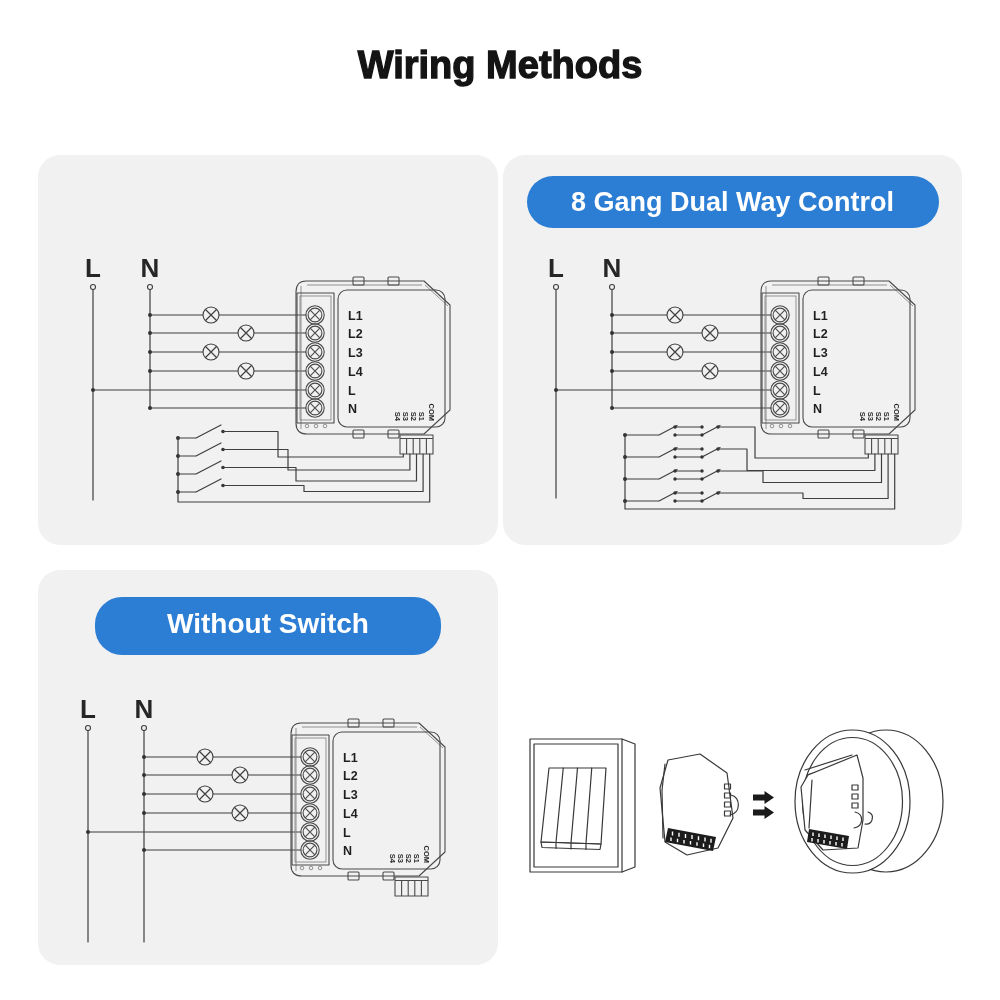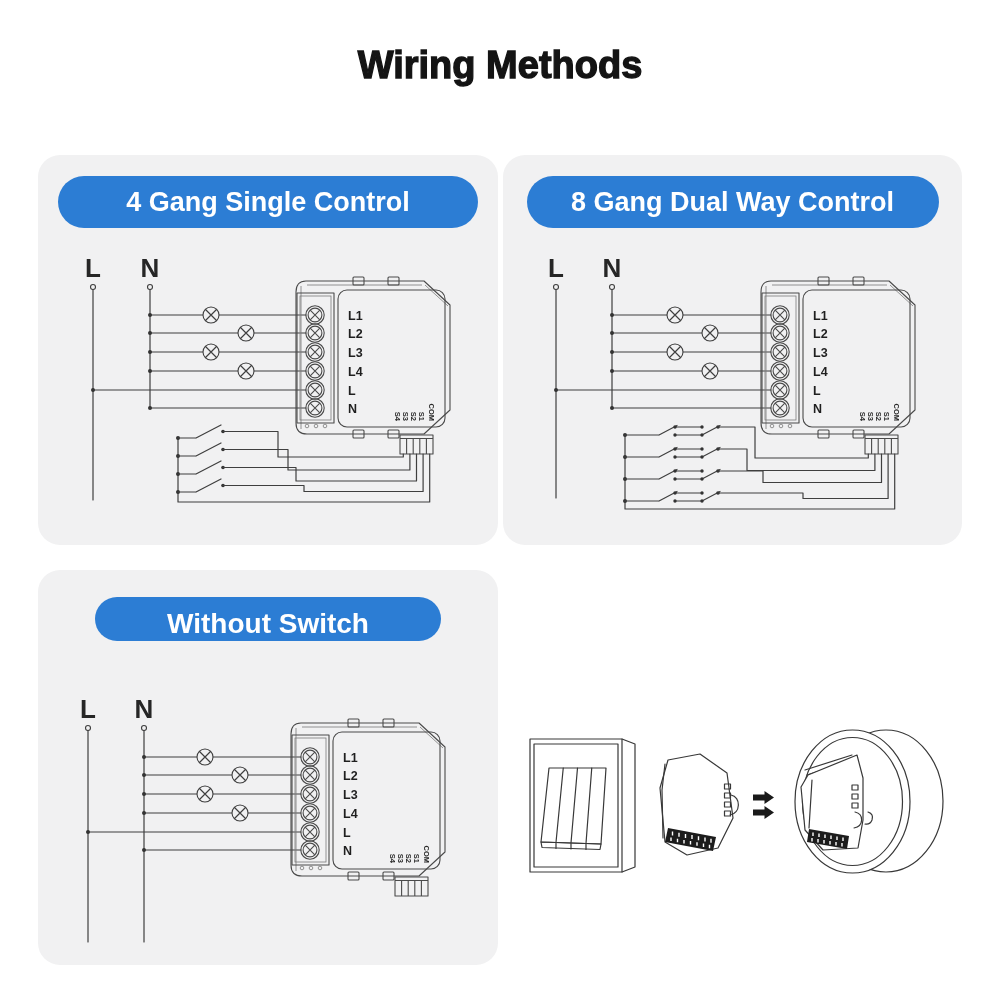--- a/index.html
+++ b/index.html
@@ -7,21 +7,21 @@
          font-family:"Liberation Sans",sans-serif;}
   .title{position:absolute;top:44px;left:0;width:100%;text-align:center;
          font-size:38px;font-weight:bold;color:#141414;-webkit-text-stroke:1.3px #141414;}
   .panel{position:absolute;background:#f1f1f2;border-radius:22px;}
   .panel-a{left:38px;top:155px;width:460px;height:390px;}
   .panel-b{left:503px;top:155px;width:459px;height:390px;}
   .panel-c{left:38px;top:570px;width:460px;height:395px;}
   .pill{position:absolute;top:21px;left:50%;transform:translateX(-50%);height:52px;
         border-radius:27px;background:#2c7dd4;color:#ffffff;font-weight:bold;
         font-size:27px;line-height:52px;text-align:center;white-space:nowrap;}
-  .pill-c{top:27px;height:44px;line-height:54px;font-size:28px;}
+  .pill-c{top:27px;height:58px;line-height:54px;font-size:28px;}
   svg.diagram{position:absolute;left:0;top:0;}
   svg.illus{position:absolute;left:500px;top:700px;}
   .wire{stroke:#3f3f3f;stroke-width:1.2;fill:none;stroke-linejoin:round;stroke-linecap:round;}
   .mo{stroke:#4a4a4a;stroke-width:1.1;fill:none;stroke-linejoin:round;}
   .mo2{stroke:#7a7a7a;stroke-width:0.8;fill:none;}
   .dot{fill:#333;stroke:none;}
   .oc{stroke:#3f3f3f;stroke-width:1.1;fill:none;}
   .lamp-c{fill:#f1f1f2;stroke:#3f3f3f;stroke-width:1.1;}
   .tlabel{font-family:"Liberation Sans",sans-serif;font-size:12.5px;font-weight:600;fill:#1f1f1f;}
   .plabel{font-family:"Liberation Sans",sans-serif;font-size:7.5px;font-weight:600;fill:#2a2a2a;}
@@ -151,21 +151,20 @@
         <use href="#sw1-def" x="140" y="283"></use>
         <use href="#sw1-def" x="140" y="301"></use>
         <use href="#sw1-def" x="140" y="319"></use>
         <use href="#sw1-def" x="140" y="337"></use>
         <path class="wire" d="M185 276.5 H240 V302 H365.3 V299"></path>
         <path class="wire" d="M185 294.5 H250 V315 H371.9 V299"></path>
         <path class="wire" d="M185 312.5 H258 V326 H378.5 V299"></path>
         <path class="wire" d="M185 330.5 H266 V336.5 H385.1 V299"></path>
       </g>
     </svg>
-    <div class="pill" style="width:420px">4 Gang Single Control</div>
   </div>
 
   <div class="panel panel-b">
     <svg class="diagram" width="459" height="390" viewBox="0 0 459 390">
       <text x="53" y="122" class="lnlabel">L</text>
       <text x="109" y="122" class="lnlabel">N</text>
       <circle cx="53" cy="132" r="2.5" class="oc"></circle>
       <circle cx="109" cy="132" r="2.5" class="oc"></circle>
       <path class="wire" d="M53 134.5 V343 M109 134.5 V253"></path>
       <path class="wire" d="M109 160 H268 M109 178 H268 M109 197 H268 M109 216 H268 M53 235 H268 M109 253 H268"></path>

